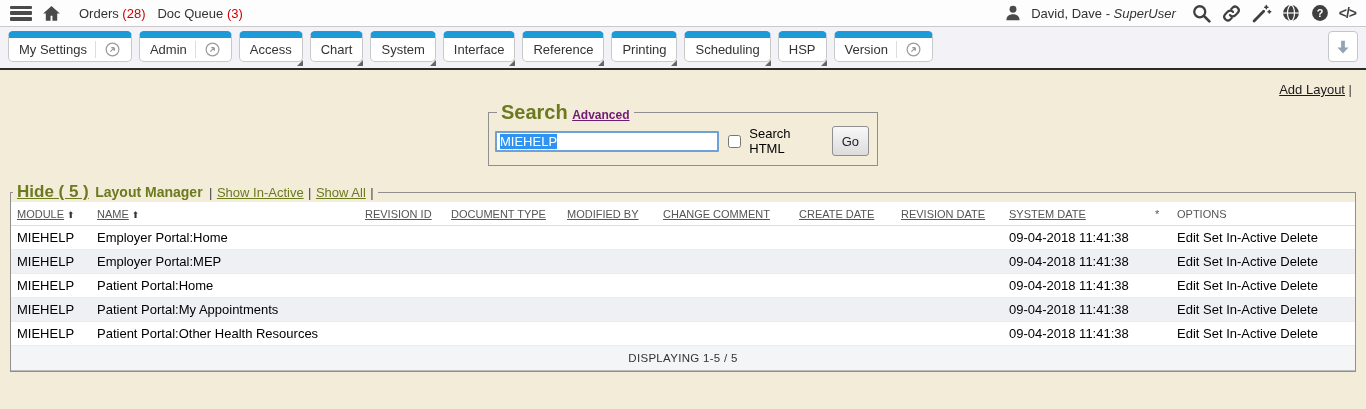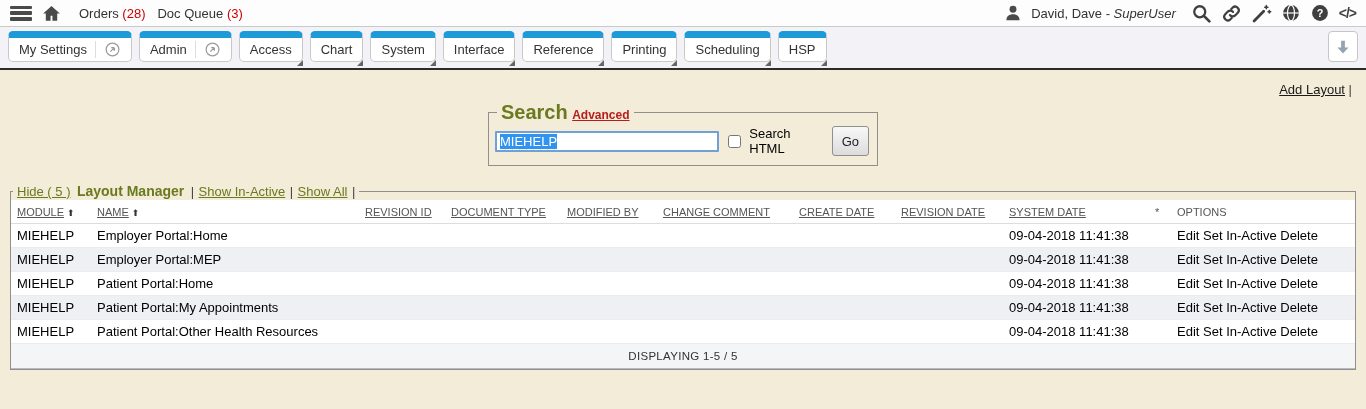--- a/index.html
+++ b/index.html
@@ -57,41 +57,41 @@
   
   .addlayout-row { text-align:right; padding:12px 14px 0 0; font-size:13px; color:#1a1a1a; }
   .addlayout-row a { color:#1a1a1a; text-decoration:underline;margin-left:17px; }
 
   fieldset { border:1px solid #8f8f8f; margin:0; }
   legend { padding:0 4px; }
 
   .search-fs { width:390px; margin:4px auto 0 auto; padding:2px 8px 9px 6px; }
   .search-fs legend { margin-left:2px; }
   .lg-title { font-size:20px; font-weight:bold; color:#6b7a1e; }
-  .lg-link { font-size:12px; font-weight:bold; color:#b91c1c; text-decoration:underline; }
+  .lg-link { font-size:12px; font-weight:bold; color:#701a75; text-decoration:underline; }
   .search-row { display:flex; align-items:center; gap:5px; }
   .fake-input {
     width:241px; height:21px; background:#fff; border:2px solid #6fa0d8;
     border-radius:1px; padding:1px 3px; font-size:13px; cursor:text; overflow:hidden; white-space:nowrap;
   }
   .fake-input .sel {
     background:#3093f0; color:#fff;
     text-decoration:underline wavy #e0321e 1px; text-underline-offset:3px;
   }
   .search-row label { font-size:13px; color:#000; cursor:pointer; }
   .go-btn {
     font-family:"Liberation Sans", sans-serif; font-size:13px; color:#222;
     background:linear-gradient(#f8f8f8,#dcdcdc); border:1px solid #8f8f8f;
     border-radius:3px; height:30px; padding:0 9px; cursor:pointer; margin-left:3px;
   }
 
   
   .lm-fs { margin:16px 10px 0 10px; padding:0; background:transparent; }
   .lm-fs legend { margin-left:2px; white-space:nowrap; }
-  .lm-hide { font-size:13px; font-weight:normal; color:#6b7a1e; text-decoration:underline;margin-top:40px; }
+  .lm-hide { font-size:17px; font-weight:bold; color:#6b7a1e; text-decoration:underline;margin-top:40px; }
   .lm-title { font-size:14px; font-weight:bold; color:#6b7a1e; margin:0 2px; }
   .lm-link { font-size:13px; color:#6b7a1e; text-decoration:underline; }
   .lm-sep { color:#444; font-size:13px; }
 
   table { width:100%; border-collapse:collapse; background:#fff; }
   thead th {
     font-size:11px; font-weight:normal; color:#555; text-align:left;
     padding:6px 6px 5px 6px; border-bottom:1px solid #ddd; white-space:nowrap;
   }
   thead th .hlink { text-decoration:underline; cursor:pointer; }
@@ -226,20 +226,29 @@
       <span class="dd-corner"></span>
     </div>
   <div class="tab">
       <span>Scheduling</span>
       <span class="dd-corner"></span>
     </div>
   <div class="tab">
       <span>HSP</span>
       <span class="dd-corner"></span>
     </div>
+  <div class="tab">
+    <span>Version</span>
+    <span class="jump">
+      <svg width="17" height="17" viewBox="0 0 24 24" fill="none" stroke="#9a9a9a" stroke-width="1.7">
+          <circle cx="12" cy="12" r="9"></circle>
+          <path d="M9 15 14.6 9.4M14.6 9.4h-4.4M14.6 9.4v4.4"></path>
+        </svg>
+    </span>
+  </div>
   <button class="toolbtn">
     <svg width="18" height="18" viewBox="0 0 24 24">
         <path d="M9.5 3.5h5v9h4.8L12 20.5 4.7 12.5h4.8z" fill="#93a3af"></path>
       </svg>
   </button>
 </div>
 
 <div class="addlayout-row">
   <a>Add Layout</a>
   <span class="lm-sep">|</span>

